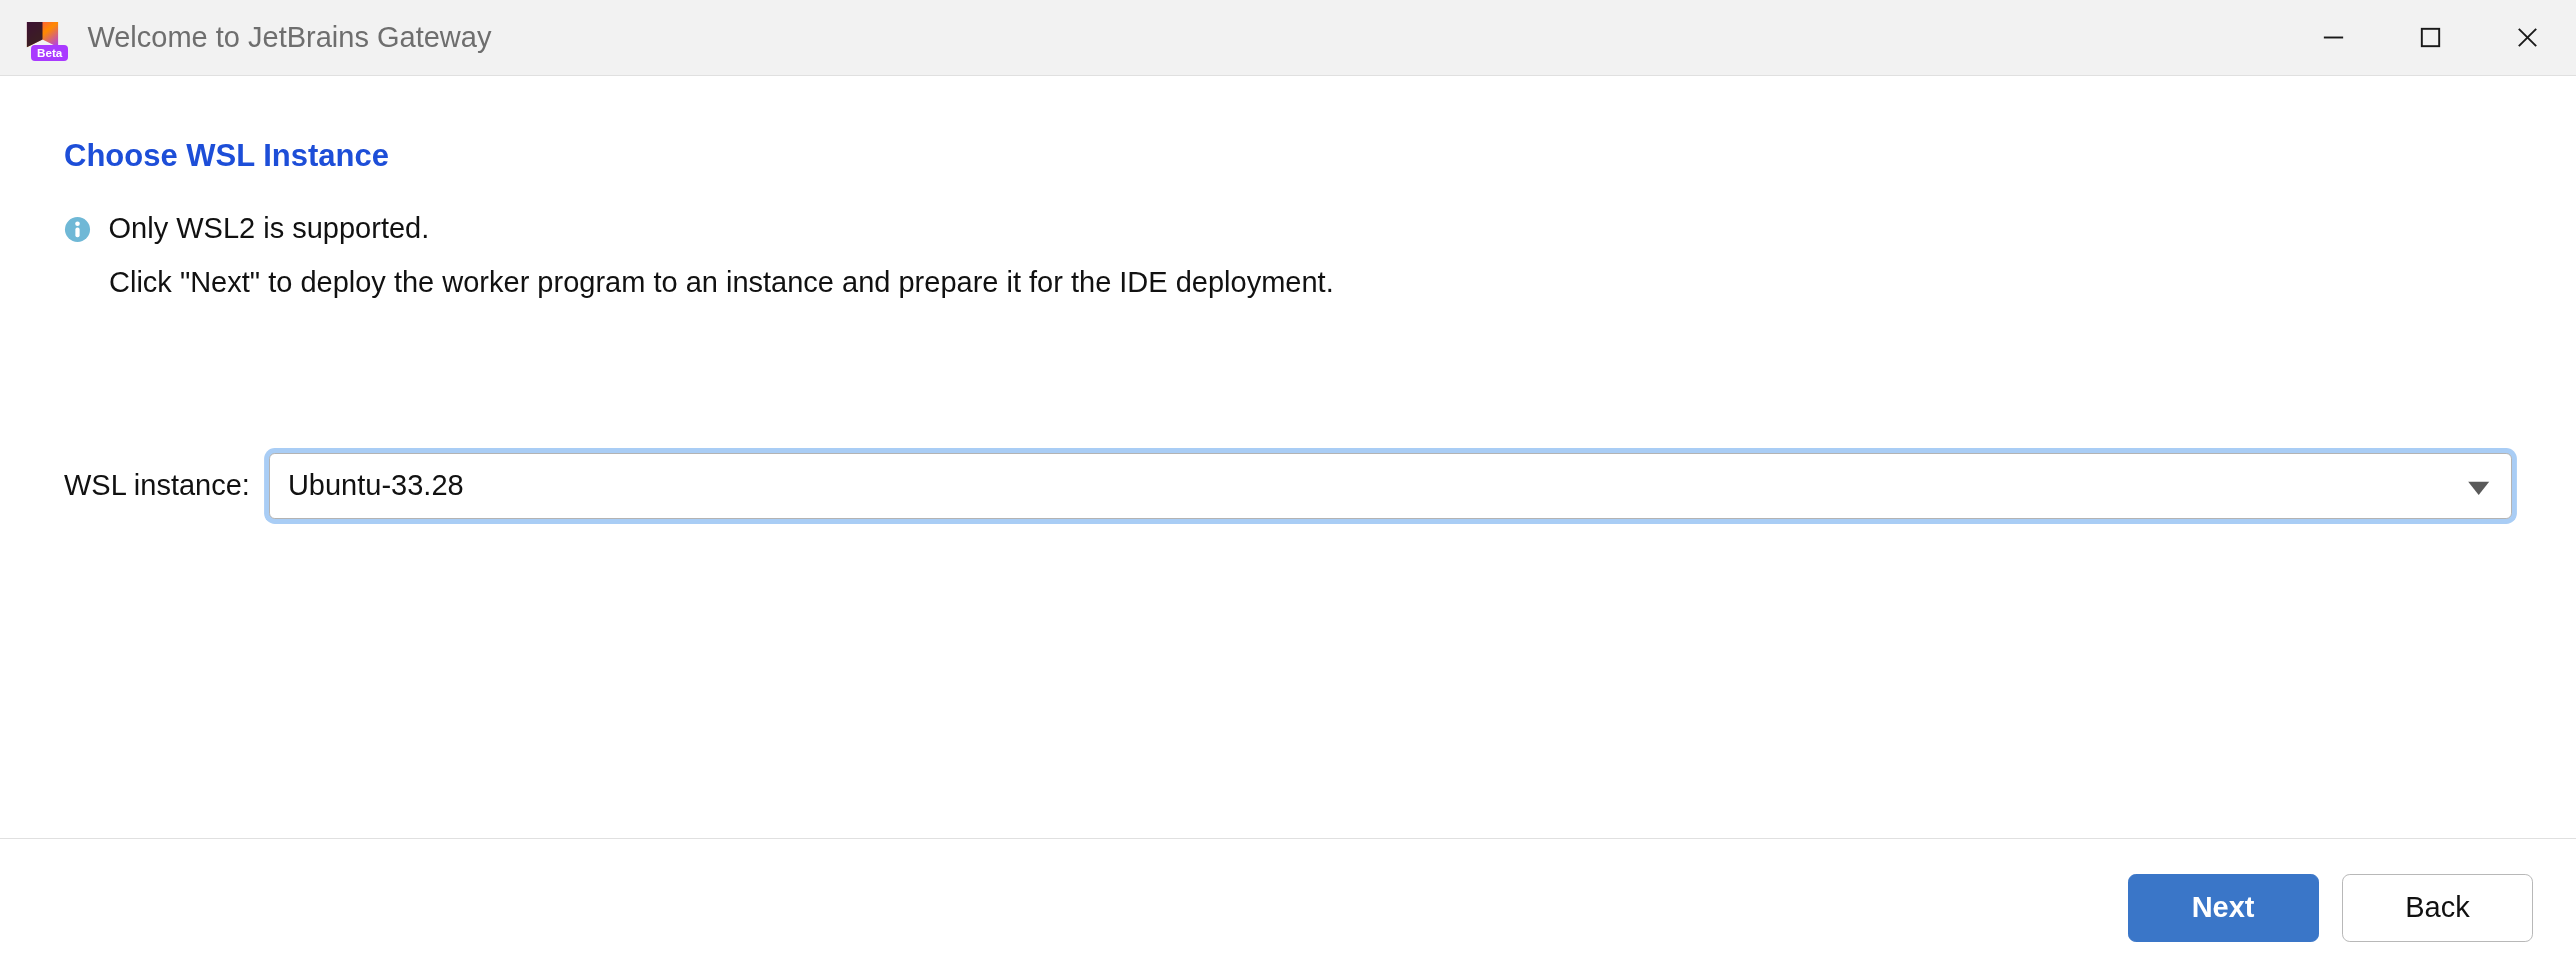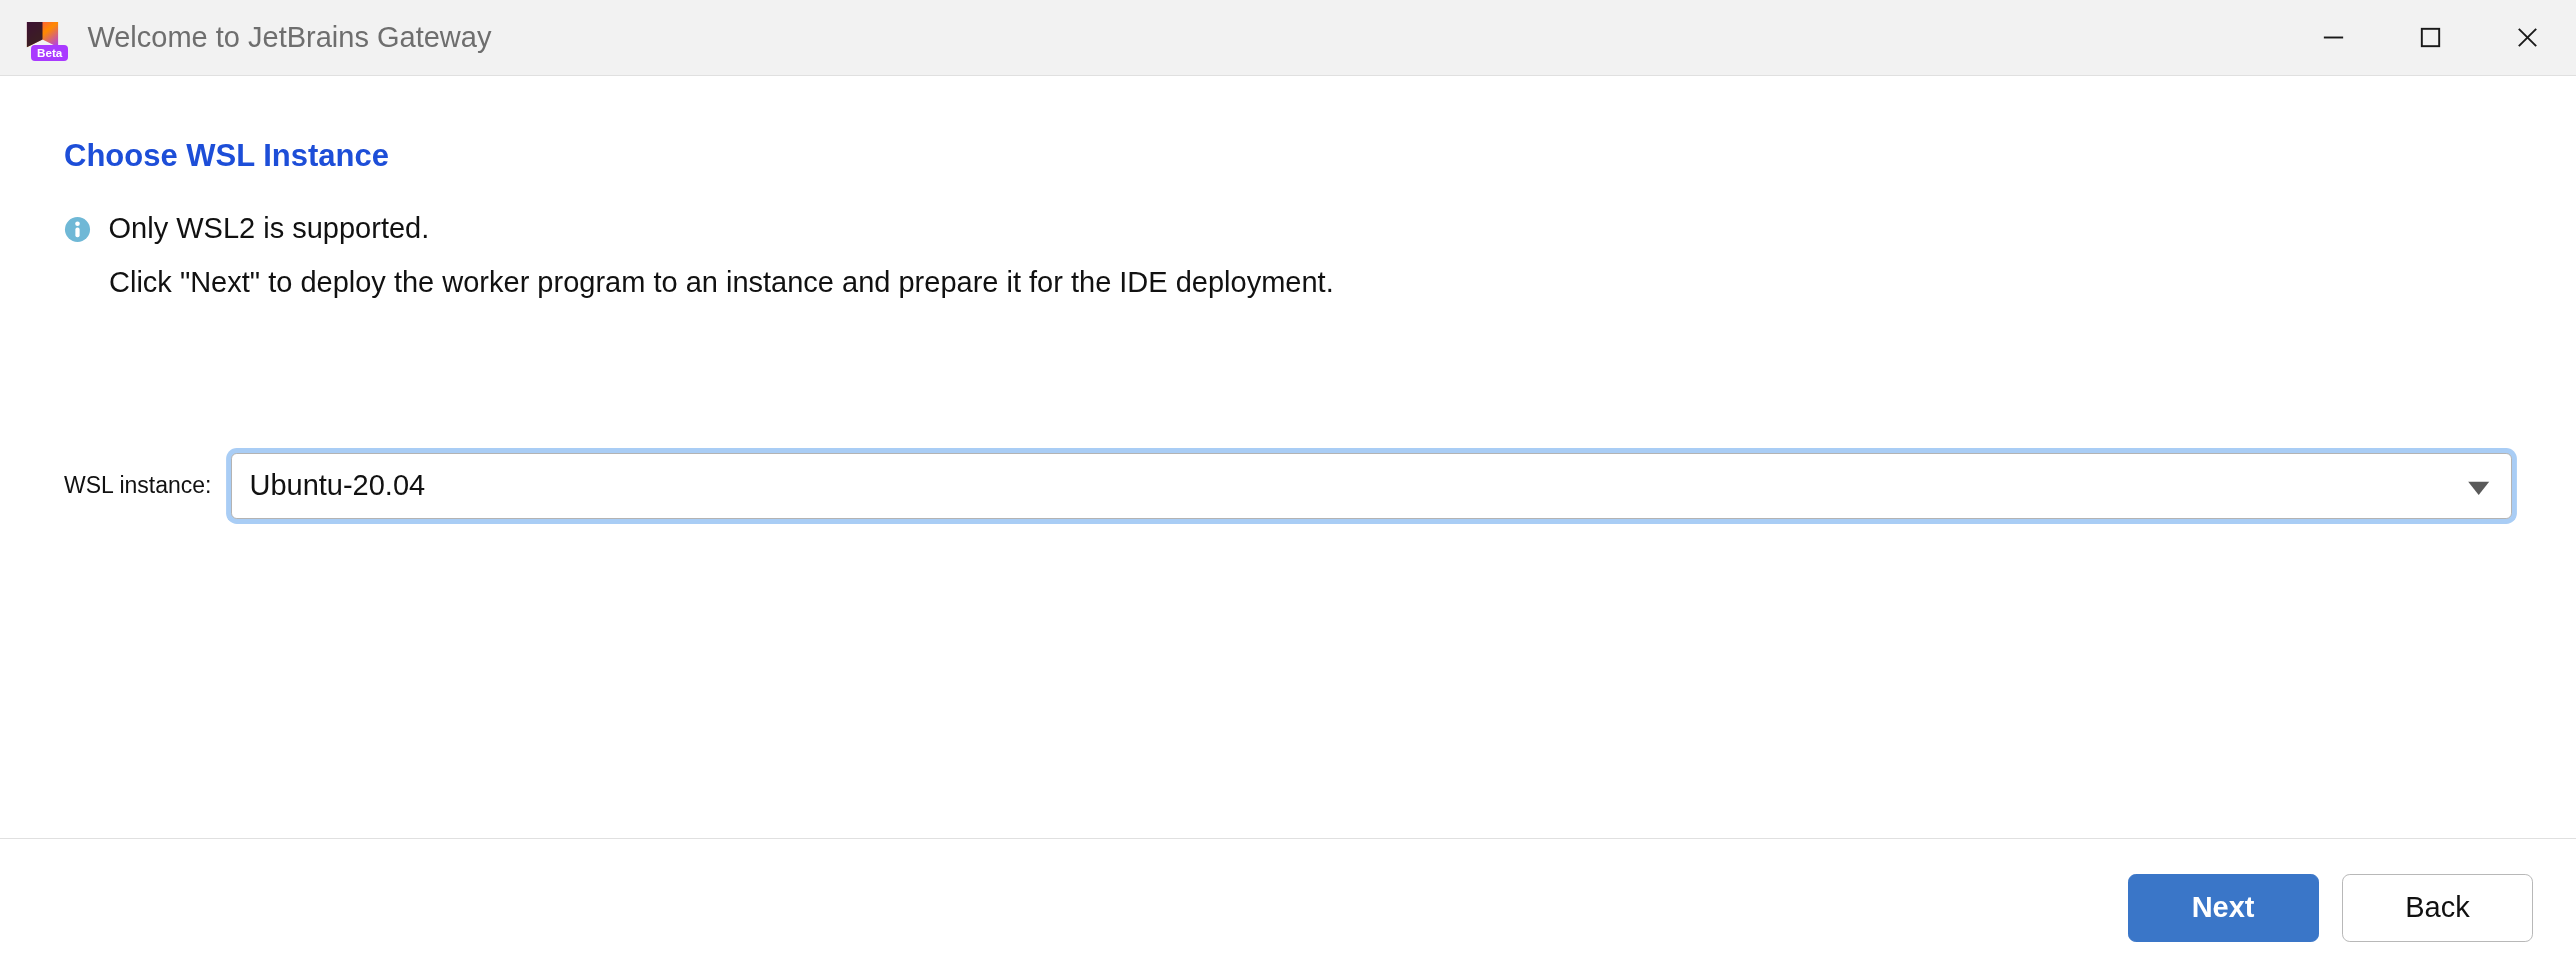--- a/index.html
+++ b/index.html
@@ -108,21 +108,21 @@
       line-height: 1.45;
       margin-left: 45px;
     }
     .form-row {
       display: flex;
       align-items: center;
       margin-top: 150px;
       gap: 19.5px;
     }
     .form-label {
-      font-size: 23px;
+      font-size: 29px;
       color: #111;
       white-space: nowrap;
     }
     .select-wrap {
       flex: 1;
       position: relative;
     }
     .select-box {
       width: 100%;
       height: 66px;
@@ -235,21 +235,21 @@
       </svg>
     </span>
     <div class="info-text">Only WSL2 is supported.</div>
   </div>
   <div class="info-line-2">Click "Next" to deploy the worker program to an instance and prepare it for the IDE deployment.</div>
 
   <div class="form-row">
     <label class="form-label">WSL instance:</label>
     <div class="select-wrap">
       <div class="select-box">
-        <span>Ubuntu-20.04</span>
+        <span>Ubuntu-33.28</span>
         <span class="select-caret">
           <svg viewBox="0 0 22 14">
               <polygon points="0,0 22,0 11,14" fill="#5a5a5a"></polygon>
             </svg>
         </span>
       </div>
     </div>
   </div>
 </div>
 

